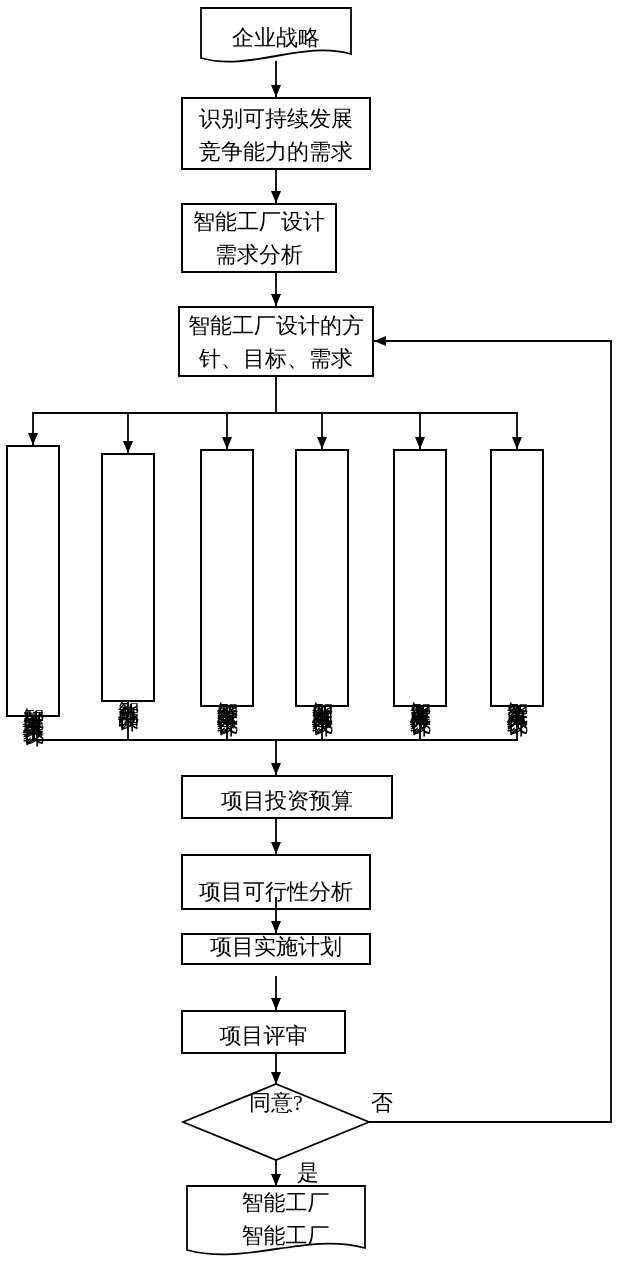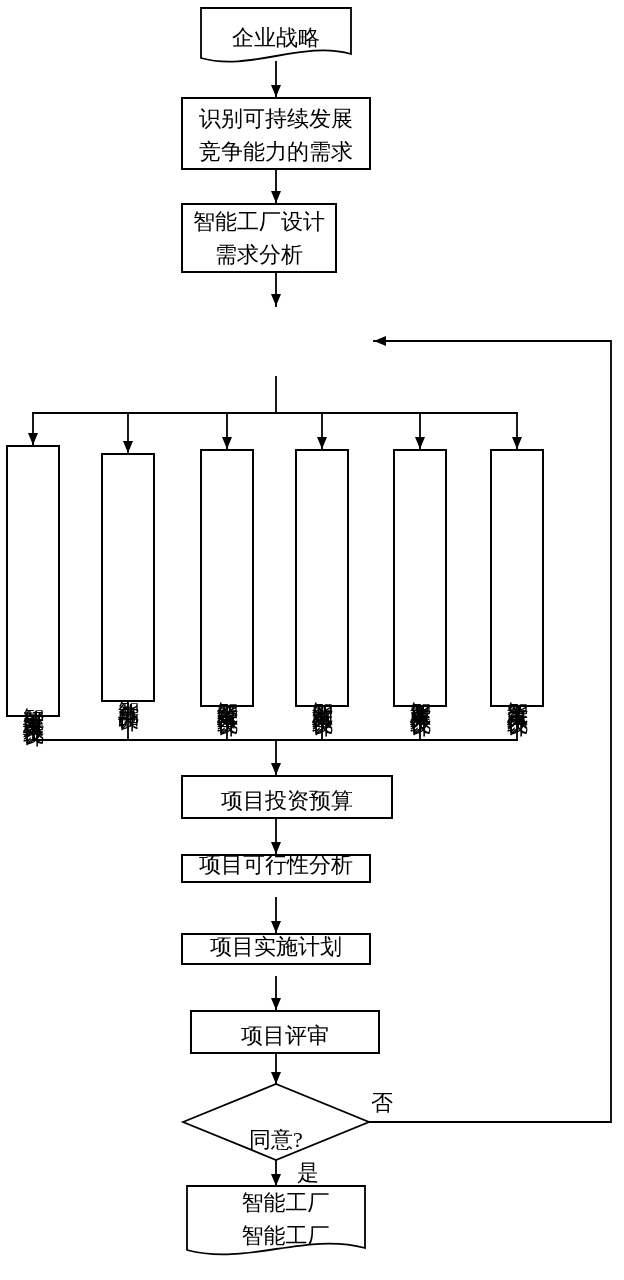--- a/index.html
+++ b/index.html
@@ -30,20 +30,24 @@
   <div class="node" style="left:181px;top:97px;width:190px;height:73px">
     <span>识别可持续发展</span>
     <span>竞争能力的需求</span>
   </div>
 
   <div class="node" style="left:181px;top:203px;width:156px;height:70px">
     <span>智能工厂设计</span>
     <span>需求分析</span>
   </div>
 
+  <div class="node" style="left:178px;top:306px;width:196px;height:71px">
+    <span>智能工厂设计的方</span>
+    <span>针、目标、需求</span>
+  </div>
 
   <div class="node vbox" style="left:6px;top:445px;width:54px;height:272px">
     <span class="vtext">智能研发设计系统设计</span>
   </div>
   <div class="node vbox" style="left:101px;top:453px;width:54px;height:249px">
     <span class="vtext">智能产品设计</span>
   </div>
   <div class="node vbox" style="left:200px;top:449px;width:54px;height:258px">
     <span class="vtext">智能经营系统设计</span>
   </div>
@@ -54,33 +58,33 @@
     <span class="vtext">智能服务系统设计</span>
   </div>
   <div class="node vbox" style="left:490px;top:449px;width:54px;height:258px">
     <span class="vtext">智能决策系统设计</span>
   </div>
 
   <div class="node" style="left:181px;top:775px;width:212px;height:44px">
     <span>项目投资预算</span>
   </div>
 
-  <div class="node" style="left:181px;top:854px;width:190px;height:29px">
+  <div class="node" style="left:181px;top:854px;width:190px;height:56px">
     <span>项目可行性分析</span>
   </div>
 
   <div class="node" style="left:181px;top:933px;width:190px;height:32px">
     <span>项目实施计划</span>
   </div>
 
-  <div class="node" style="left:190px;top:1010px;width:190px;height:44px">
+  <div class="node" style="left:181px;top:1010px;width:165px;height:44px">
     <span>项目评审</span>
   </div>
 
-  <div class="node plain" style="left:203px;top:1112px;width:146px;height:44px">
+  <div class="node plain" style="left:203px;top:1075px;width:146px;height:44px">
     <span>同意?</span>
   </div>
 
   <div class="edge-label" style="left:366px;top:1088px;width:32px;height:30px">否</div>
 
   <div class="edge-label" style="left:291px;top:1158px;width:34px;height:30px">是</div>
 
   <div class="node plain" style="left:194px;top:1190px;width:183px;height:62px">
     <span>智能工厂</span>
     <span>智能工厂</span>

